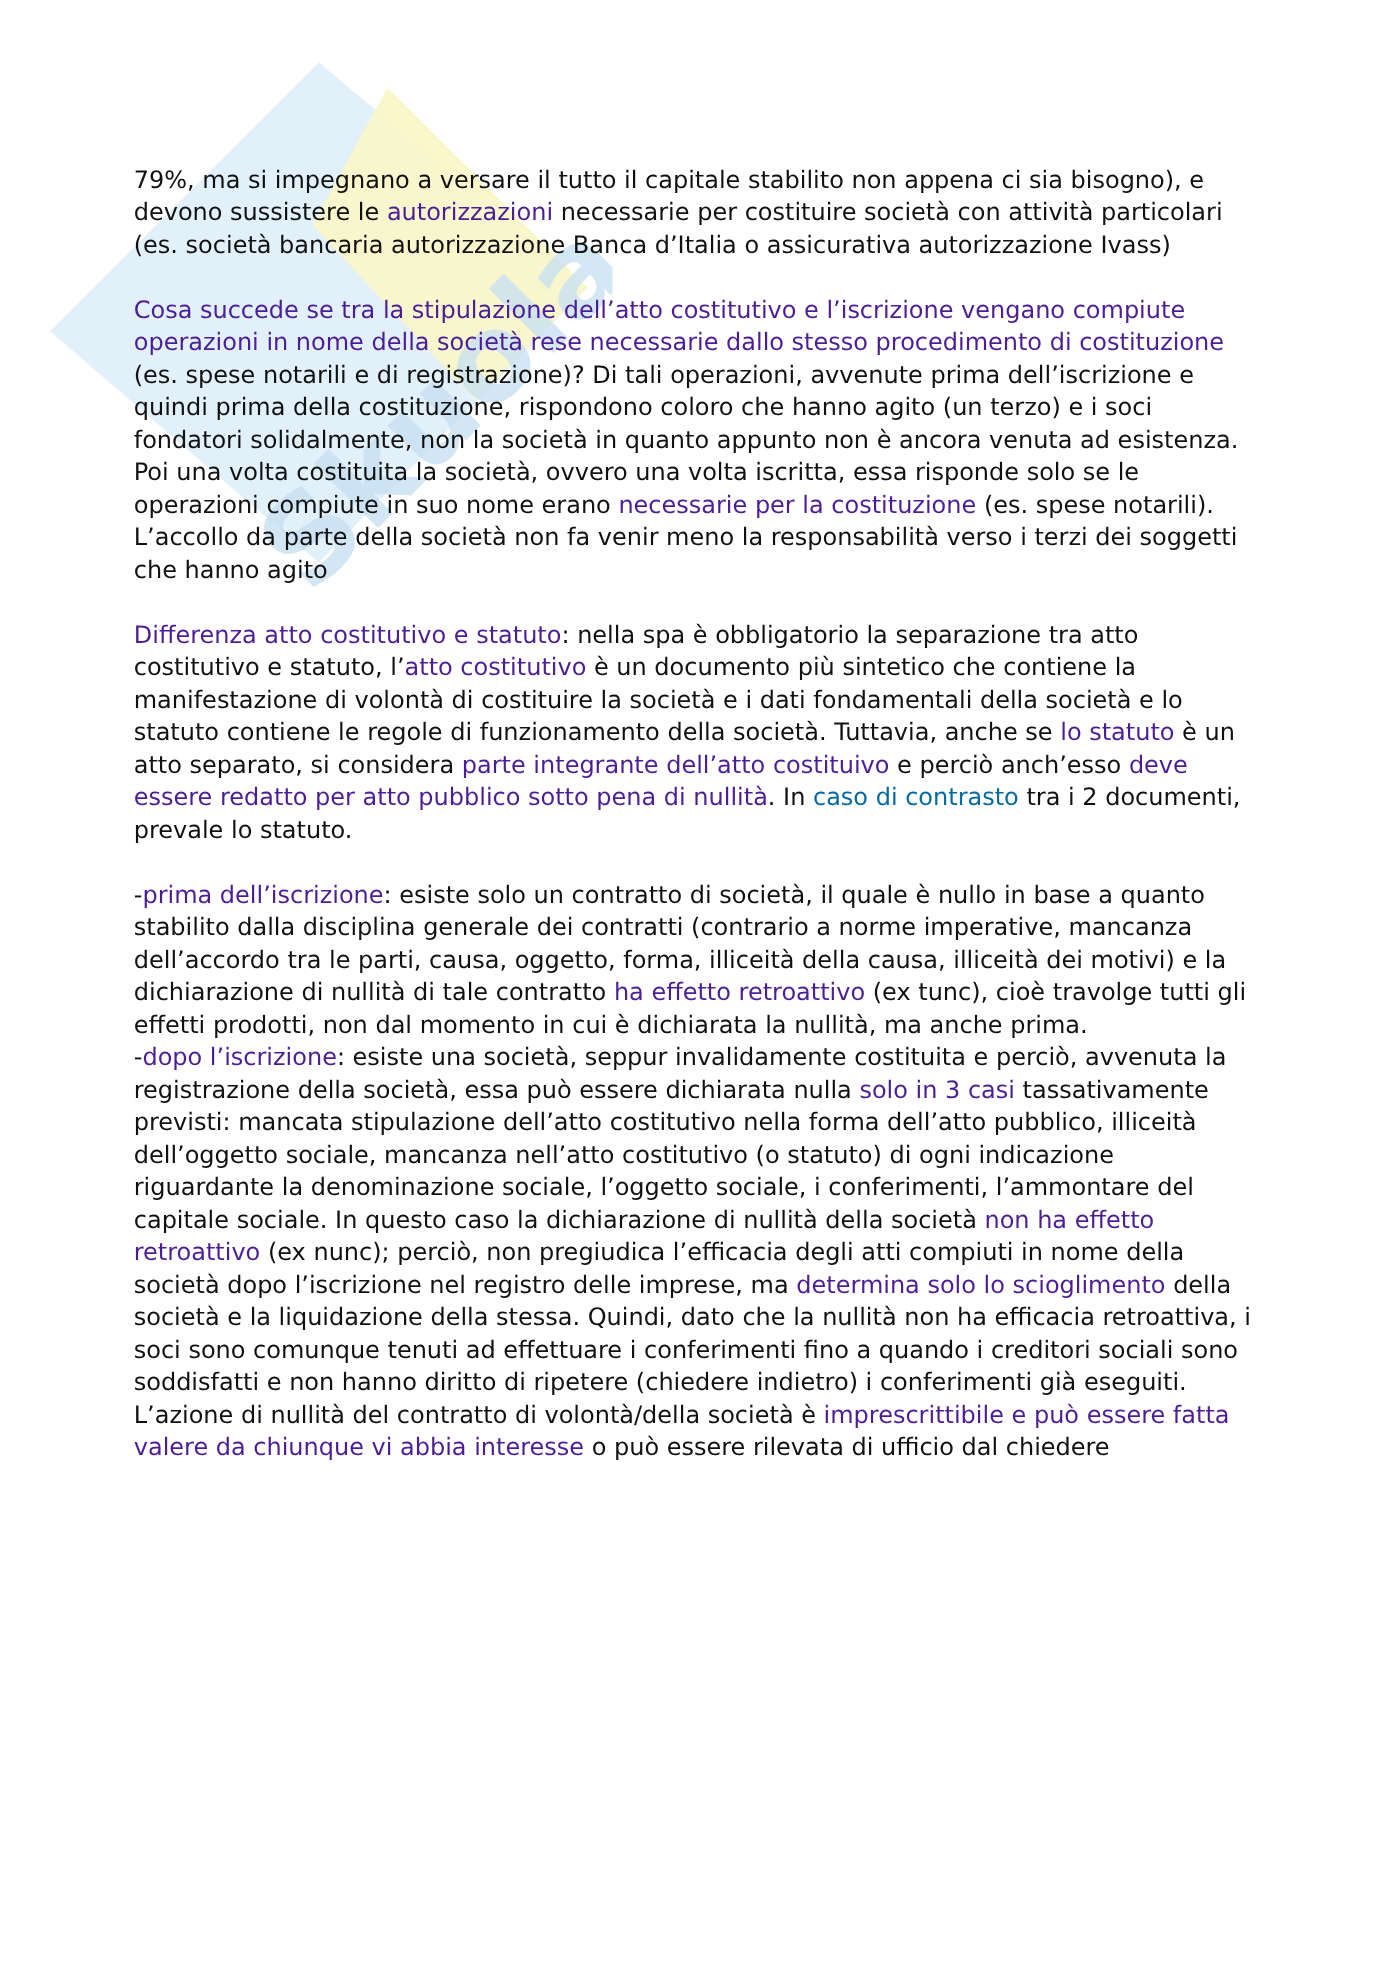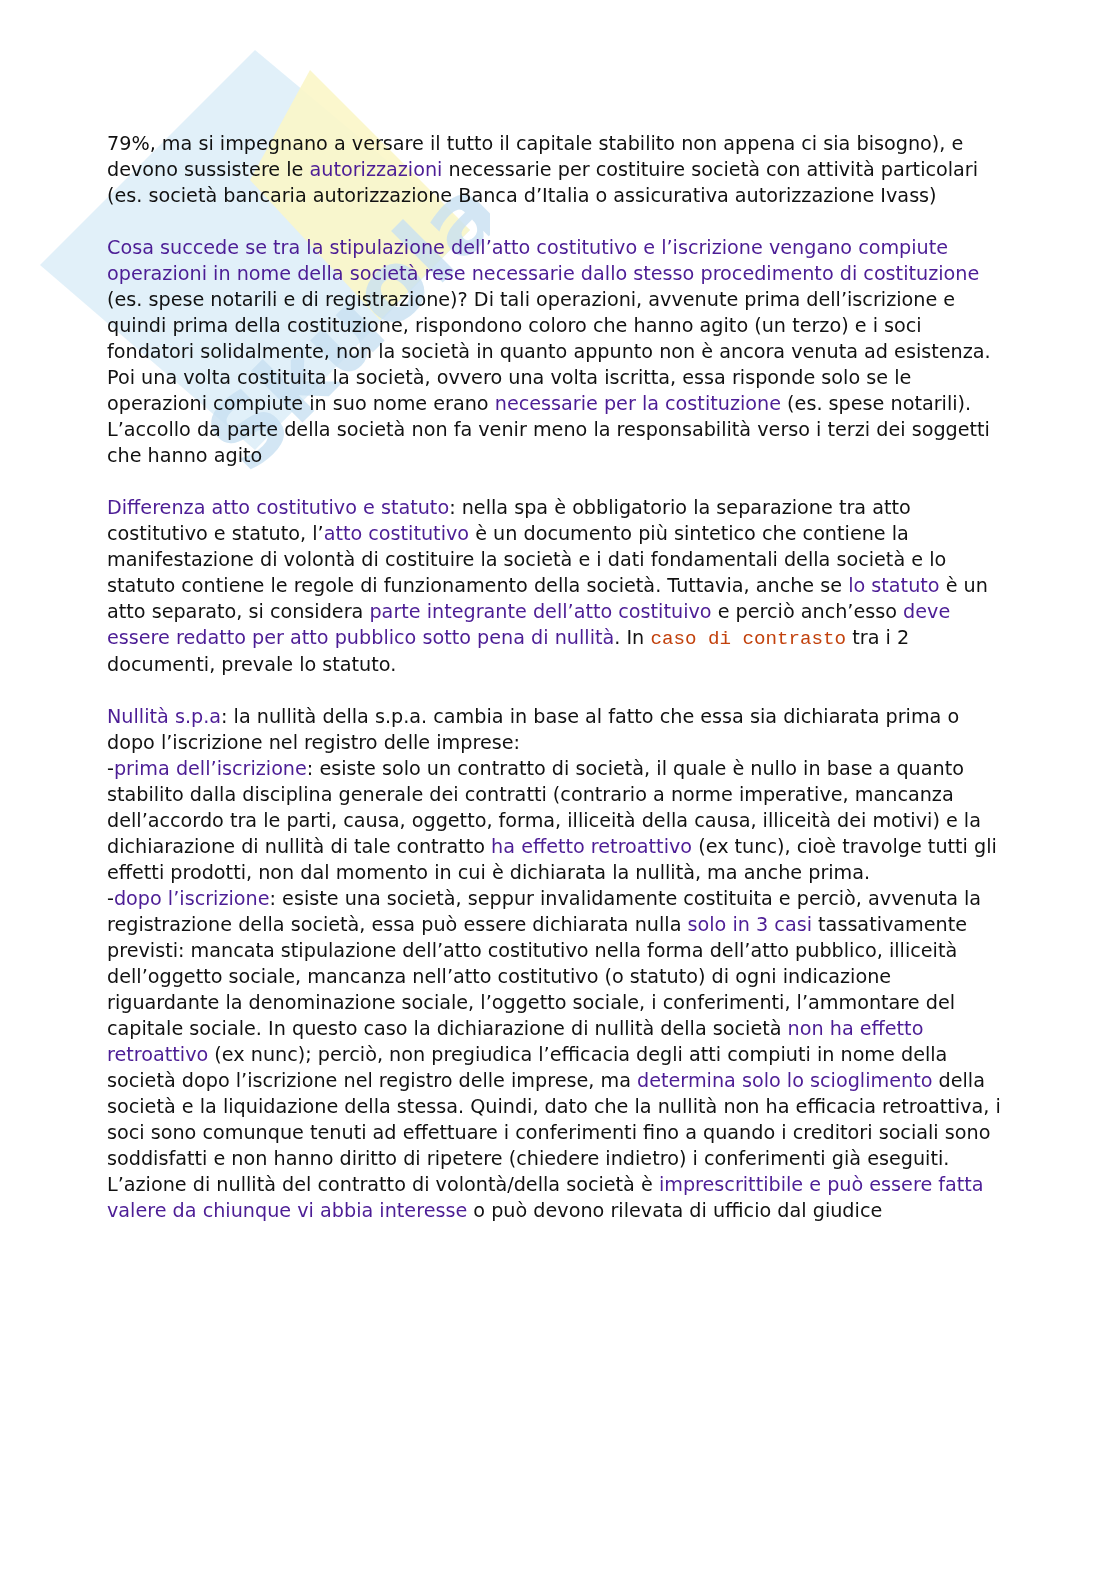--- a/index.html
+++ b/index.html
@@ -3,32 +3,31 @@
 <meta charset="utf-8">
 <style>
   html, body { margin: 0; padding: 0; background: #ffffff; }
   body { width: 1116px; height: 1579px; position: relative; overflow: hidden; }
   .watermark { position: absolute; left: 20px; top: 30px; width: 470px; height: 470px; pointer-events: none; z-index: 0; }
   .page { position: absolute; left: 107px; top: 131px; width: 900px; z-index: 1;
     font-family: "DejaVu Sans", sans-serif; font-size: 19.2px; line-height: 26px; color: #111111; }
   .para { margin: 0 0 26px 0; }
   .para.tight { margin-bottom: 0; }
   .hl-red { color: #4c1d95; }
-  .hl-blue { color: #c2410c; font-family: Liberation Mono, monospace; }
+  .hl-blue { color: #0369a1; }
 </style>
 </head>
 <body>
 
 <svg class="watermark" viewBox="0 0 470 470" xmlns="http://www.w3.org/2000/svg">
   <polygon points="235,20 450,200 235,420 20,235" fill="#dcedf8" opacity="0.85"></polygon>
   <polygon points="290,40 450,200 360,290 230,150" fill="#fbf6c8" opacity="0.9"></polygon>
   <text x="80" y="380" transform="rotate(-45 235 235)" font-family="DejaVu Sans, sans-serif" font-size="96" font-weight="bold" fill="#c9e1f2" opacity="0.8">Skuola.net</text>
 </svg>
 
 <div class="page" id="page">
     <p class="para"><span>79%, ma si impegnano a versare il tutto il capitale stabilito non appena ci sia bisogno), e devono sussistere le </span><span class="hl-red">autorizzazioni</span><span> necessarie per costituire società con attività particolari (es. società bancaria autorizzazione Banca d’Italia o assicurativa autorizzazione Ivass)</span></p>
     <p class="para"><span class="hl-red">Cosa succede se tra la stipulazione dell’atto costitutivo e l’iscrizione vengano compiute operazioni in nome della società rese necessarie dallo stesso procedimento di costituzione</span><span> (es. spese notarili e di registrazione)? Di tali operazioni, avvenute prima dell’iscrizione e quindi prima della costituzione, rispondono coloro che hanno agito (un terzo) e i soci fondatori solidalmente, non la società in quanto appunto non è ancora venuta ad esistenza. Poi una volta costituita la società, ovvero una volta iscritta, essa risponde solo se le operazioni compiute in suo nome erano </span><span class="hl-red">necessarie per la costituzione</span><span> (es. spese notarili). L’accollo da parte della società non fa venir meno la responsabilità verso i terzi dei soggetti che hanno agito</span></p>
     <p class="para"><span class="hl-red">Differenza atto costitutivo e statuto</span><span>: nella spa è obbligatorio la separazione tra atto costitutivo e statuto, l’</span><span class="hl-red">atto costitutivo</span><span> è un documento più sintetico che contiene la manifestazione di volontà di costituire la società e i dati fondamentali della società e lo statuto contiene le regole di funzionamento della società. Tuttavia, anche se </span><span class="hl-red">lo statuto</span><span> è un atto separato, si considera </span><span class="hl-red">parte integrante dell’atto costituivo</span><span> e perciò anch’esso </span><span class="hl-red">deve essere redatto per atto pubblico sotto pena di nullità</span><span>. In </span><span class="hl-blue">caso di contrasto</span><span> tra i 2 documenti, prevale lo statuto.</span></p>
-    <p class="para tight"><span class="hl-red">Nullità s.p.a</span><span>: la nullità della s.p.a. cambia in base al fatto che essa sia dichiarata prima o dopo l’iscrizione nel registro delle imprese:</span></p>
     <p class="para tight"><span>-</span><span class="hl-red">prima dell’iscrizione</span><span>: esiste solo un contratto di società, il quale è nullo in base a quanto stabilito dalla disciplina generale dei contratti (contrario a norme imperative, mancanza dell’accordo tra le parti, causa, oggetto, forma, illiceità della causa, illiceità dei motivi) e la dichiarazione di nullità di tale contratto </span><span class="hl-red">ha effetto retroattivo</span><span> (ex tunc), cioè travolge tutti gli effetti prodotti, non dal momento in cui è dichiarata la nullità, ma anche prima.</span></p>
     <p class="para tight"><span>-</span><span class="hl-red">dopo l’iscrizione</span><span>: esiste una società, seppur invalidamente costituita e perciò, avvenuta la registrazione della società, essa può essere dichiarata nulla </span><span class="hl-red">solo in 3 casi</span><span> tassativamente previsti: mancata stipulazione dell’atto costitutivo nella forma dell’atto pubblico, illiceità dell’oggetto sociale, mancanza nell’atto costitutivo (o statuto) di ogni indicazione riguardante la denominazione sociale, l’oggetto sociale, i conferimenti, l’ammontare del capitale sociale. In questo caso la dichiarazione di nullità della società </span><span class="hl-red">non ha effetto retroattivo</span><span> (ex nunc); perciò, non pregiudica l’efficacia degli atti compiuti in nome della società dopo l’iscrizione nel registro delle imprese, ma </span><span class="hl-red">determina solo lo scioglimento</span><span> della società e la liquidazione della stessa. Quindi, dato che la nullità non ha efficacia retroattiva, i soci sono comunque tenuti ad effettuare i conferimenti fino a quando i creditori sociali sono soddisfatti e non hanno diritto di ripetere (chiedere indietro) i conferimenti già eseguiti.</span></p>
-    <p class="para tight"><span>L’azione di nullità del contratto di volontà/della società è </span><span class="hl-red">imprescrittibile e può essere fatta valere da chiunque vi abbia interesse</span><span> o può devono rilevata di ufficio dal giudice</span></p>
+    <p class="para tight"><span>L’azione di nullità del contratto di volontà/della società è </span><span class="hl-red">imprescrittibile e può essere fatta valere da chiunque vi abbia interesse</span><span> o può essere rilevata di ufficio dal chiedere</span></p>
   </div>
 
 </body></html>

